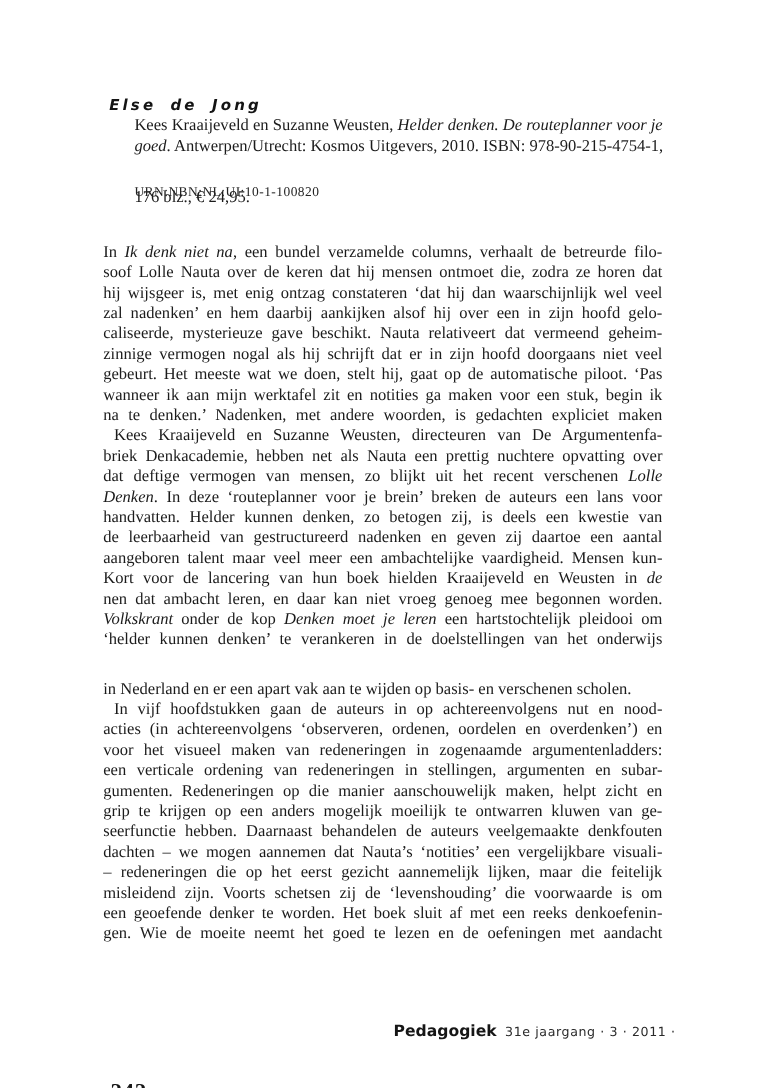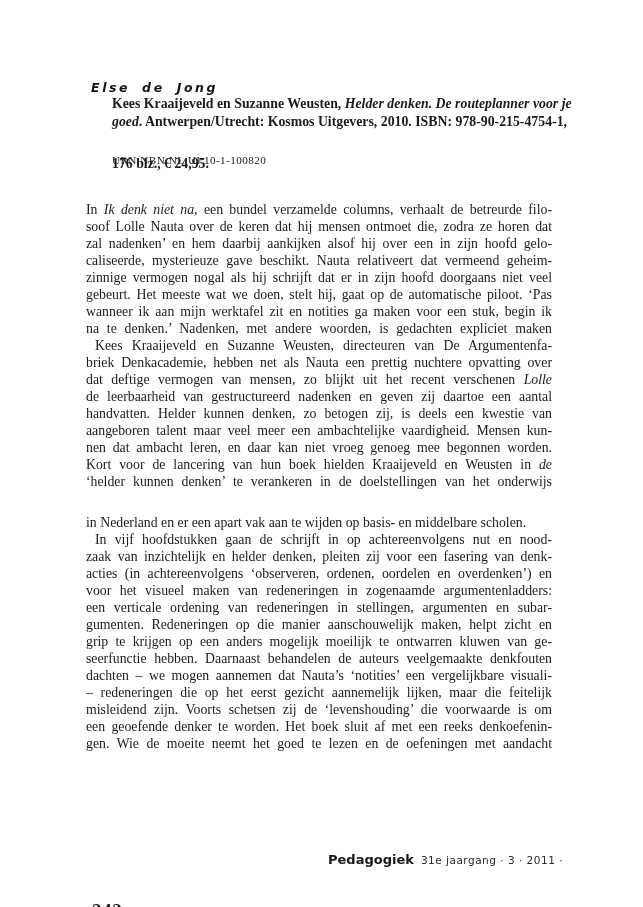--- a/index.html
+++ b/index.html
@@ -12,21 +12,21 @@
   .page{position:absolute;inset:0;background:#ffffff;overflow:hidden;}
 
   .author{
     position:absolute;left:91px;top:80px;
     font-family:"DejaVu Sans", sans-serif;
     font-weight:700;font-style:italic;
     font-size:12.5px;letter-spacing:2.6px;word-spacing:5px;
     color:#141414;
   }
 
-  .citation{position:absolute;left:112px;top:95px;width:440px;font-size:13.8px;font-weight:bold;}
+  .citation{position:absolute;left:112px;top:95px;width:440px;font-size:13.8px;}
   .citation .line{height:18px;line-height:18px;}
 
   .urn{
     position:absolute;left:112px;top:154px;
     font-size:11.2px;letter-spacing:0.4px;color:#222222;
   }
 
   .review{position:absolute;left:86px;top:201px;width:466px;font-size:13.8px;}
   .review .line{height:17px;line-height:17px;}
 
@@ -65,42 +65,44 @@
       <div class="line justify"><span class="i">goed</span>. Antwerpen/Utrecht: Kosmos Uitgevers, 2010. ISBN: 978-90-215-4754-1,</div>
       <div class="line left">176 blz., € 24,95.</div>
     </div>
 
   <div class="urn">URN:NBN:NL:UI:10-1-100820</div>
 
   <div class="review">
       <div class="para">
         <div class="line justify">In <span class="i">Ik denk niet na</span>, een bundel verzamelde columns, verhaalt de betreurde filo-</div>
         <div class="line justify">soof Lolle Nauta over de keren dat hij mensen ontmoet die, zodra ze horen dat</div>
+        <div class="line justify">hij wijsgeer is, met enig ontzag constateren ‘dat hij dan waarschijnlijk wel veel</div>
         <div class="line justify">zal nadenken’ en hem daarbij aankijken alsof hij over een in zijn hoofd gelo-</div>
         <div class="line justify">caliseerde, mysterieuze gave beschikt. Nauta relativeert dat vermeend geheim-</div>
         <div class="line justify">zinnige vermogen nogal als hij schrijft dat er in zijn hoofd doorgaans niet veel</div>
         <div class="line justify">gebeurt. Het meeste wat we doen, stelt hij, gaat op de automatische piloot. ‘Pas</div>
         <div class="line justify">wanneer ik aan mijn werktafel zit en notities ga maken voor een stuk, begin ik</div>
         <div class="line justify">na te denken.’ Nadenken, met andere woorden, is gedachten expliciet maken</div>
       </div>
       <div class="para">
         <div class="line justify" style="padding-left: 9px;">Kees Kraaijeveld en Suzanne Weusten, directeuren van De Argumentenfa-</div>
         <div class="line justify">briek Denkacademie, hebben net als Nauta een prettig nuchtere opvatting over</div>
         <div class="line justify">dat deftige vermogen van mensen, zo blijkt uit het recent verschenen <span class="i">Lolle</span></div>
+        <div class="line justify"><span class="i">Denken</span>. In deze ‘routeplanner voor je brein’ breken de auteurs een lans voor</div>
+        <div class="line justify">handvatten. Helder kunnen denken, zo betogen zij, is deels een kwestie van</div>
         <div class="line justify">de leerbaarheid van gestructureerd nadenken en geven zij daartoe een aantal</div>
-        <div class="line justify">handvatten. Helder kunnen denken, zo betogen zij, is deels een kwestie van</div>
         <div class="line justify">aangeboren talent maar veel meer een ambachtelijke vaardigheid. Mensen kun-</div>
+        <div class="line justify">Kort voor de lancering van hun boek hielden Kraaijeveld en Weusten in <span class="i">de</span></div>
         <div class="line justify">nen dat ambacht leren, en daar kan niet vroeg genoeg mee begonnen worden.</div>
-        <div class="line justify">Kort voor de lancering van hun boek hielden Kraaijeveld en Weusten in <span class="i">de</span></div>
+        <div class="line justify"><span class="i">Volkskrant</span> onder de kop <span class="i">Denken moet je leren</span> een hartstochtelijk pleidooi om</div>
         <div class="line justify">‘helder kunnen denken’ te verankeren in de doelstellingen van het onderwijs</div>
-        <div class="line left">in Nederland en er een apart vak aan te wijden op basis- en middelbare scholen.</div>
+        <div class="line left">in Nederland en er een apart vak aan te wijden op basis- en verschenen scholen.</div>
       </div>
       <div class="para">
-        <div class="line justify" style="padding-left: 9px;">In vijf hoofdstukken gaan de schrijft in op achtereenvolgens nut en nood-</div>
-        <div class="line justify">zaak van inzichtelijk en helder denken, pleiten zij voor een fasering van denk-</div>
+        <div class="line justify" style="padding-left: 9px;">In vijf hoofdstukken gaan de auteurs in op achtereenvolgens nut en nood-</div>
         <div class="line justify">acties (in achtereenvolgens ‘observeren, ordenen, oordelen en overdenken’) en</div>
         <div class="line justify">voor het visueel maken van redeneringen in zogenaamde argumentenladders:</div>
         <div class="line justify">een verticale ordening van redeneringen in stellingen, argumenten en subar-</div>
         <div class="line justify">gumenten. Redeneringen op die manier aanschouwelijk maken, helpt zicht en</div>
         <div class="line justify">grip te krijgen op een anders mogelijk moeilijk te ontwarren kluwen van ge-</div>
         <div class="line justify">seerfunctie hebben. Daarnaast behandelen de auteurs veelgemaakte denkfouten</div>
         <div class="line justify">dachten – we mogen aannemen dat Nauta’s ‘notities’ een vergelijkbare visuali-</div>
         <div class="line justify">– redeneringen die op het eerst gezicht aannemelijk lijken, maar die feitelijk</div>
         <div class="line justify">misleidend zijn. Voorts schetsen zij de ‘levenshouding’ die voorwaarde is om</div>
         <div class="line justify">een geoefende denker te worden. Het boek sluit af met een reeks denkoefenin-</div>

